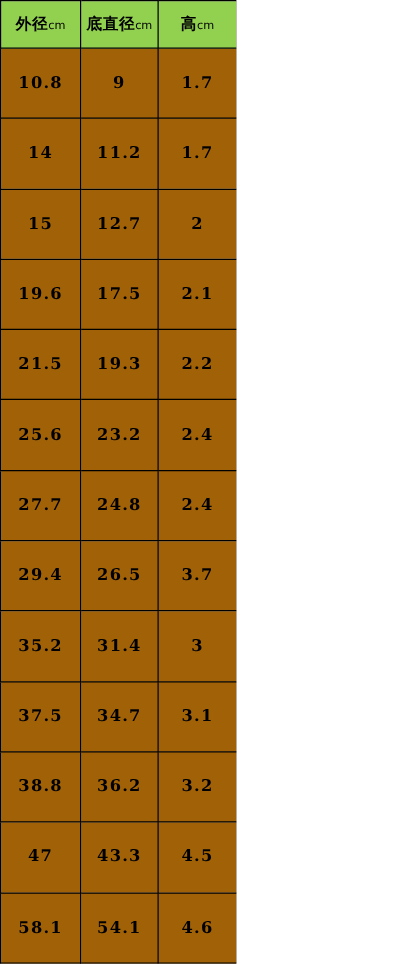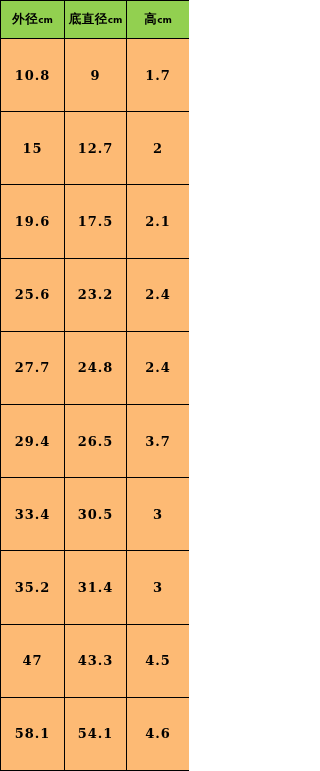--- a/index.html
+++ b/index.html
@@ -33,25 +33,25 @@
     font-weight: bold;
     letter-spacing: 0.5px;
   }
   .spec-table thead th {
     background: #92D050;
     height: 37px;
     font-size: 12.5px;
   }
   .spec-table thead th .unit {
     font-size: 9px;
-    font-weight: bold;
+    font-weight: normal;
     letter-spacing: 0;
   }
   .spec-table tbody td {
-    background: #fdba74;
+    background: #a16207;
     height: 38.6px;
     font-size: 13px;
     font-family: "DejaVu Serif", serif;
     letter-spacing: 1px;
   }
 </style>
 </head>
 <body>
 
 <table class="spec-table">
@@ -73,53 +73,68 @@
       </th>
     </tr>
   </thead>
   <tbody id="table-body">
       <tr>
         <td>10.8</td>
         <td>9</td>
         <td>1.7</td>
       </tr>
       <tr>
+        <td>14</td>
+        <td>11.2</td>
+        <td>1.7</td>
+      </tr>
+      <tr>
         <td>15</td>
         <td>12.7</td>
         <td>2</td>
       </tr>
       <tr>
         <td>19.6</td>
         <td>17.5</td>
         <td>2.1</td>
+      </tr>
+      <tr>
+        <td>21.5</td>
+        <td>19.3</td>
+        <td>2.2</td>
       </tr>
       <tr>
         <td>25.6</td>
         <td>23.2</td>
         <td>2.4</td>
       </tr>
       <tr>
         <td>27.7</td>
         <td>24.8</td>
         <td>2.4</td>
       </tr>
       <tr>
         <td>29.4</td>
         <td>26.5</td>
         <td>3.7</td>
       </tr>
       <tr>
-        <td>33.4</td>
-        <td>30.5</td>
+        <td>35.2</td>
+        <td>31.4</td>
         <td>3</td>
       </tr>
       <tr>
-        <td>35.2</td>
-        <td>31.4</td>
-        <td>3</td>
+        <td>37.5</td>
+        <td>34.7</td>
+        <td>3.1</td>
+      </tr>
+      <tr>
+        <td>38.8</td>
+        <td>36.2</td>
+        <td>3.2</td>
       </tr>
       <tr>
         <td>47</td>
         <td>43.3</td>
         <td>4.5</td>
       </tr>
       <tr>
         <td>58.1</td>
         <td>54.1</td>
         <td>4.6</td>

